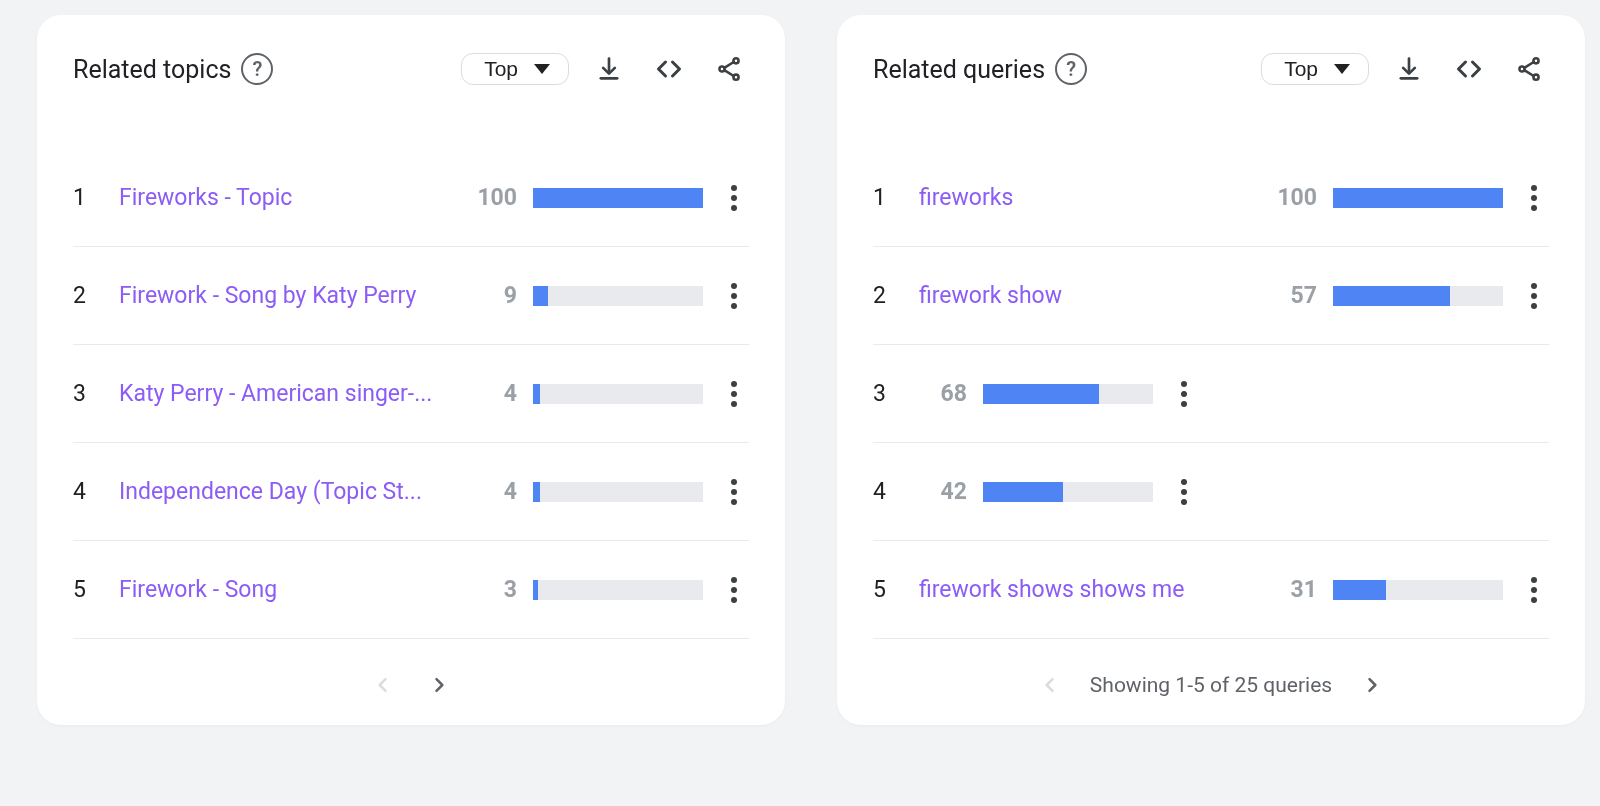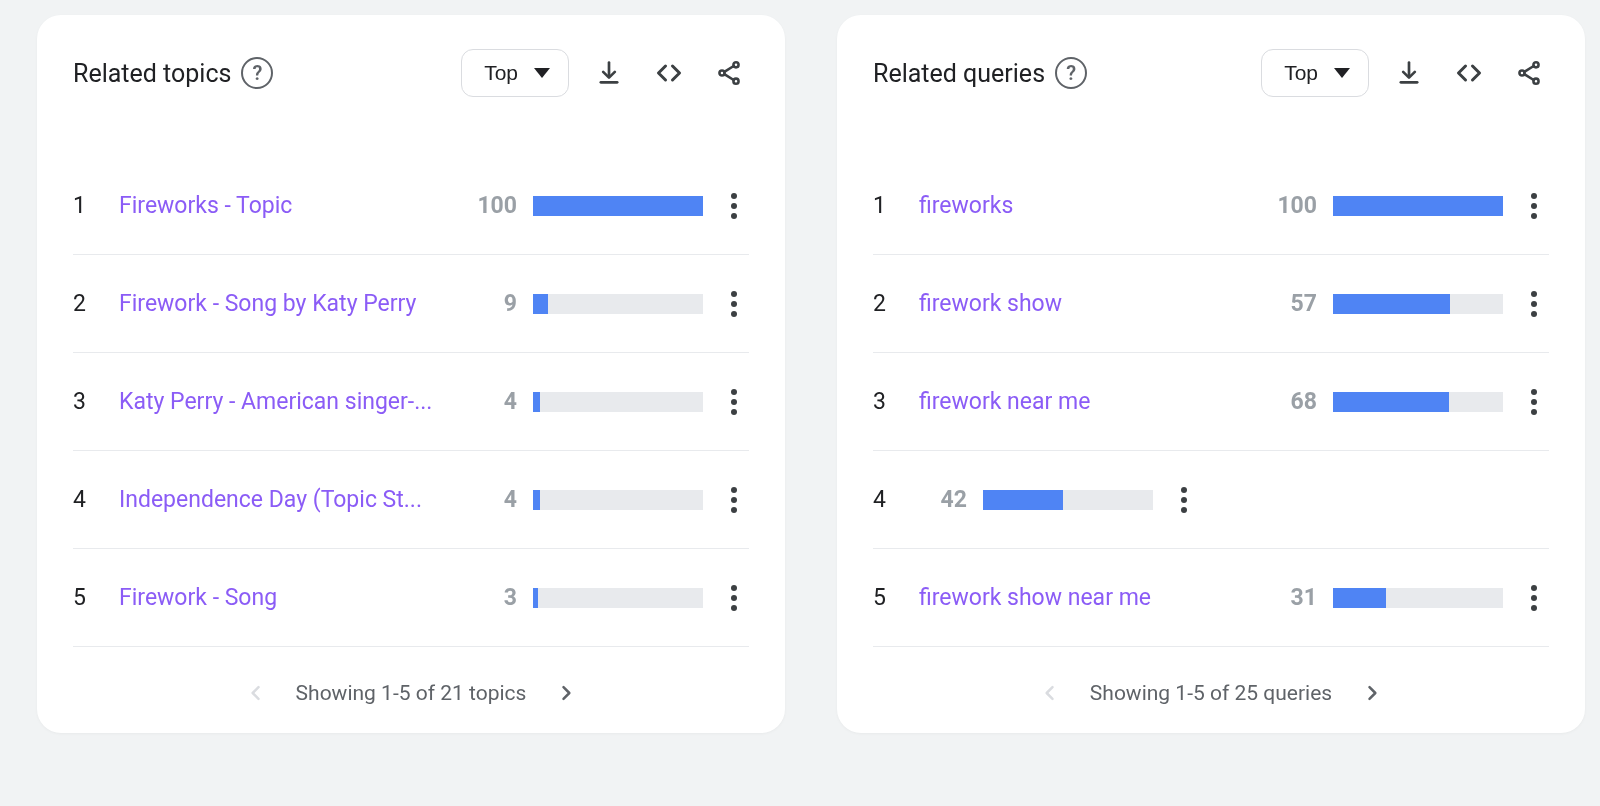--- a/index.html
+++ b/index.html
@@ -50,21 +50,21 @@
       align-items: center;
       justify-content: center;
       font-size: 20px;
       font-weight: 600;
       color: #5f6368;
       cursor: pointer;
     }
     .sort-btn {
       border: 1px solid #dadce0;
       border-radius: 12px;
-      height: 48px;
+      height: 32px;
       padding: 0 18px 0 22px;
       display: inline-flex;
       align-items: center;
       gap: 16px;
       background: #fff;
       font-size: 21px;
       color: #202124;
       cursor: pointer;
     }
     .caret-down {
@@ -268,21 +268,20 @@
             </span>
           </span>
         </div>
       </div>
       <div class="pager">
         <span class="chev disabled">
           <svg viewBox="0 0 24 24" fill="none" stroke="currentColor" stroke-width="3" stroke-linecap="round" stroke-linejoin="round">
             <path d="M15 5l-7 7 7 7"></path>
           </svg>
         </span>
-        <span>Showing 1-5 of 21 topics</span>
         <span class="chev">
           <svg viewBox="0 0 24 24" fill="none" stroke="currentColor" stroke-width="3" stroke-linecap="round" stroke-linejoin="round">
             <path d="M9 5l7 7-7 7"></path>
           </svg>
         </span>
       </div>
     </div>
     <div class="panel">
       <div class="panel-header">
         <div class="title-wrap">
@@ -342,21 +341,20 @@
           <span class="row-menu">
             <span class="dots">
               <span class="dot"></span>
               <span class="dot"></span>
               <span class="dot"></span>
             </span>
           </span>
         </div>
         <div class="row">
           <span class="rank">3</span>
-          <span class="label">firework near me</span>
           <span class="value">68</span>
           <div class="bar-wrap">
             <div class="bar" style="width: 68%;"></div>
           </div>
           <span class="row-menu">
             <span class="dots">
               <span class="dot"></span>
               <span class="dot"></span>
               <span class="dot"></span>
             </span>
@@ -371,21 +369,21 @@
           <span class="row-menu">
             <span class="dots">
               <span class="dot"></span>
               <span class="dot"></span>
               <span class="dot"></span>
             </span>
           </span>
         </div>
         <div class="row">
           <span class="rank">5</span>
-          <span class="label">firework show near me</span>
+          <span class="label">firework shows shows me</span>
           <span class="value">31</span>
           <div class="bar-wrap">
             <div class="bar" style="width: 31%;"></div>
           </div>
           <span class="row-menu">
             <span class="dots">
               <span class="dot"></span>
               <span class="dot"></span>
               <span class="dot"></span>
             </span>

